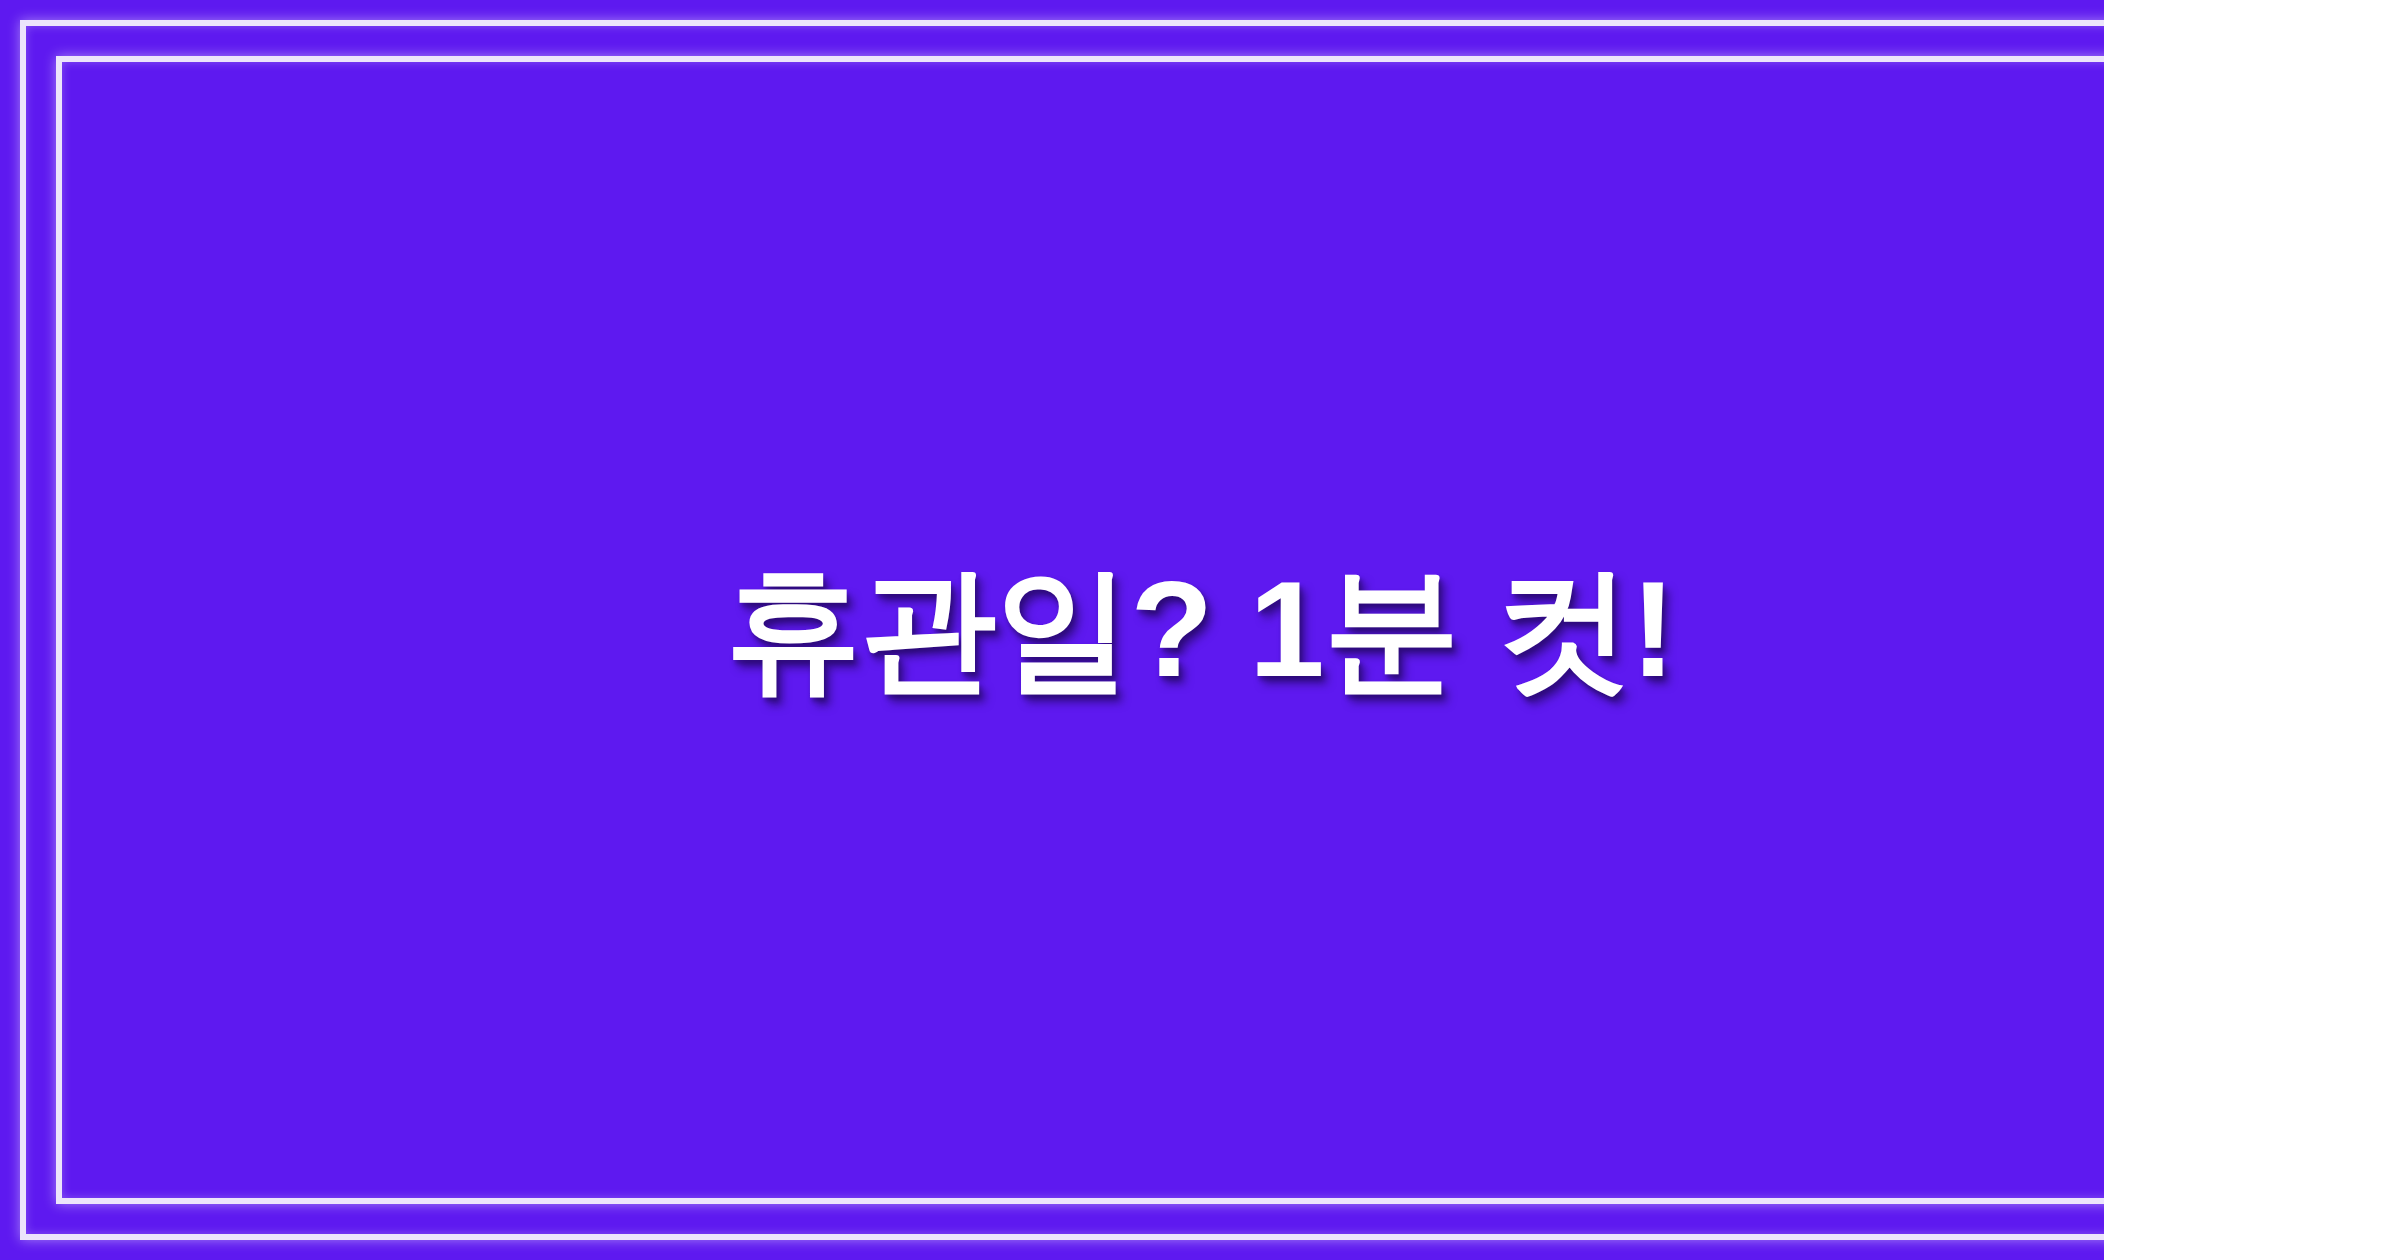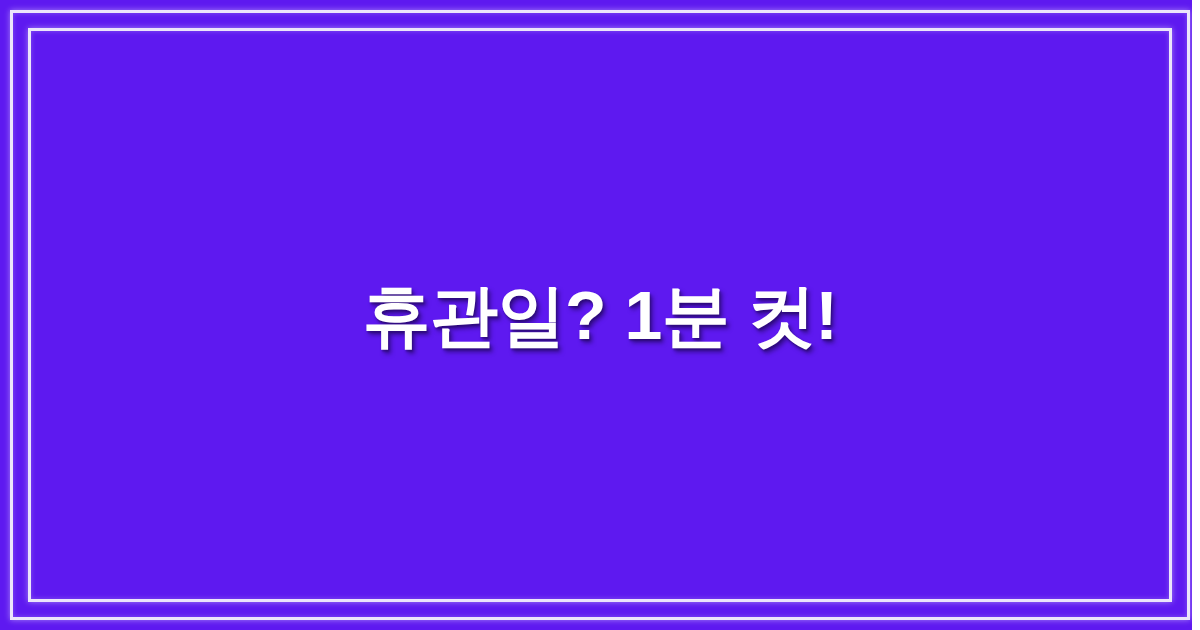--- a/index.html
+++ b/index.html
@@ -11,21 +11,21 @@
   body {
     width: 1200px;
     height: 630px;
     overflow: hidden;
     font-family: "Liberation Sans", sans-serif;
   }
 
   
   .card {
     position: relative;
-    width: 1192px;
+    width: 1052px;
     height: 630px;
     background: #5e19f0;
     overflow: hidden;
   }
 
   
   .frame {
     position: absolute;
     pointer-events: none;
     border-style: solid;

